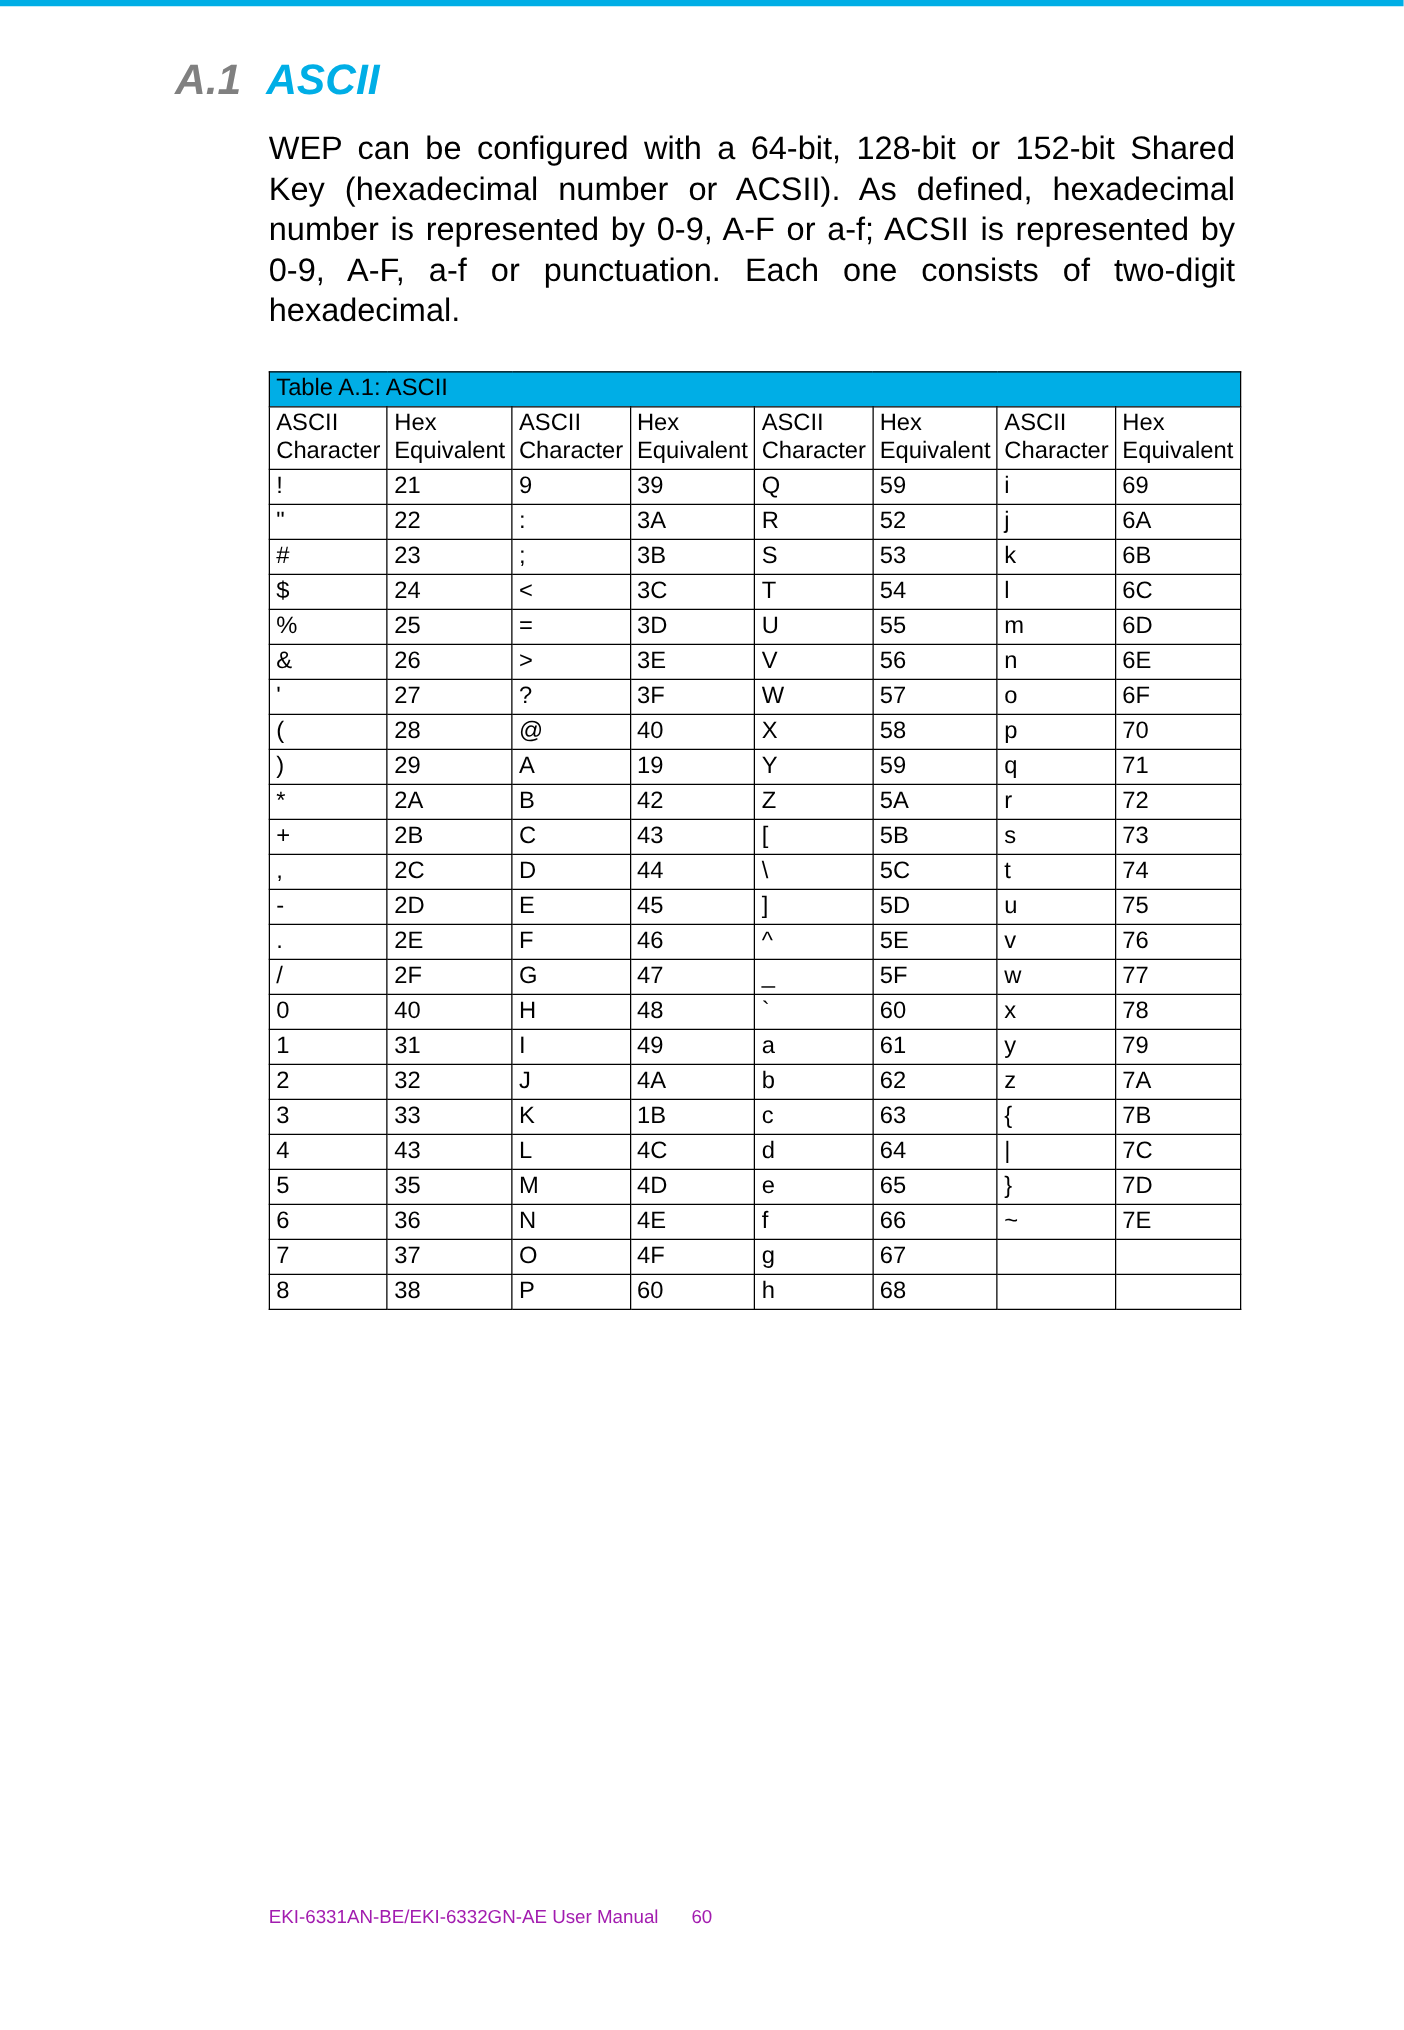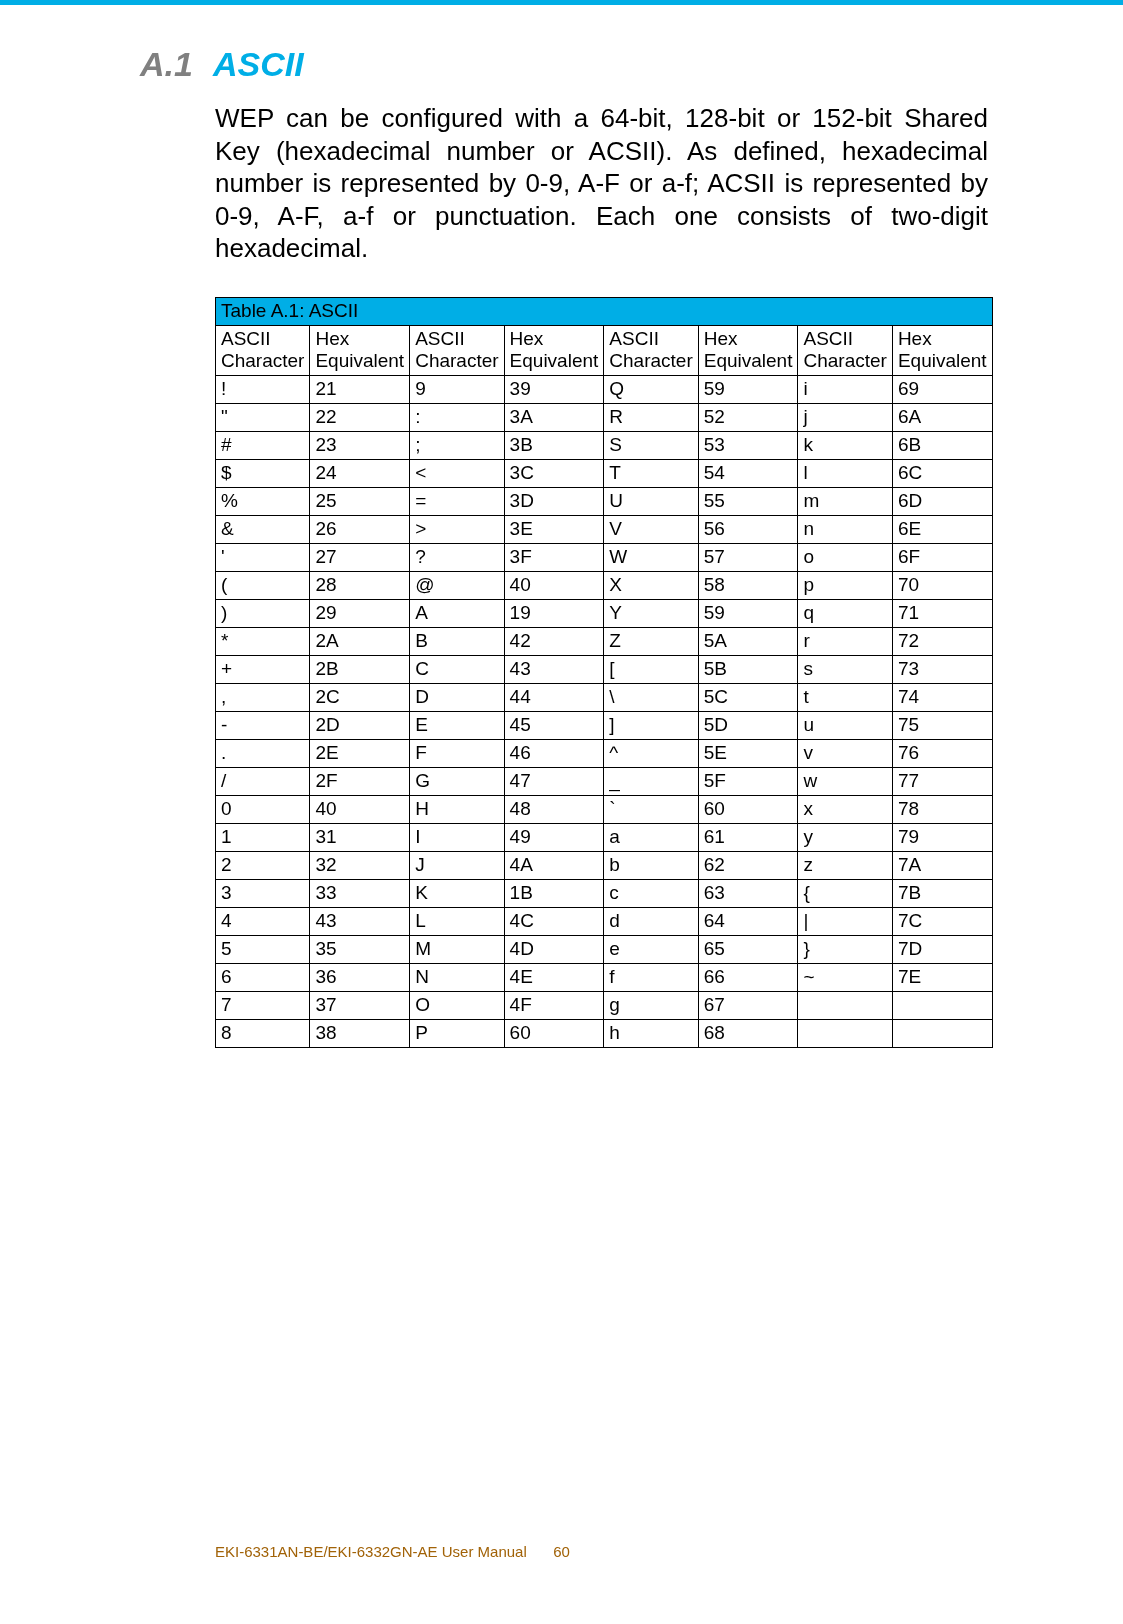--- a/index.html
+++ b/index.html
@@ -74,26 +74,26 @@
       vertical-align: top;
       font-weight: normal;
       height: 28px;
     }
     .ascii-table th {
       font-size: 19px;
       line-height: 1.2;
     }
     .footer {
       position: absolute;
-      bottom: 64px;
+      bottom: 82px;
       left: 0;
       width: 100%;
       display: flex;
       font-size: 15px;
-      color: #a16207;
+      color: #a21caf;
     }
     .footer-left {
       margin-left: 215px;
     }
     .footer-center {
       position: absolute;
       left: 50%;
       transform: translateX(-50%);
     }
   </style>

